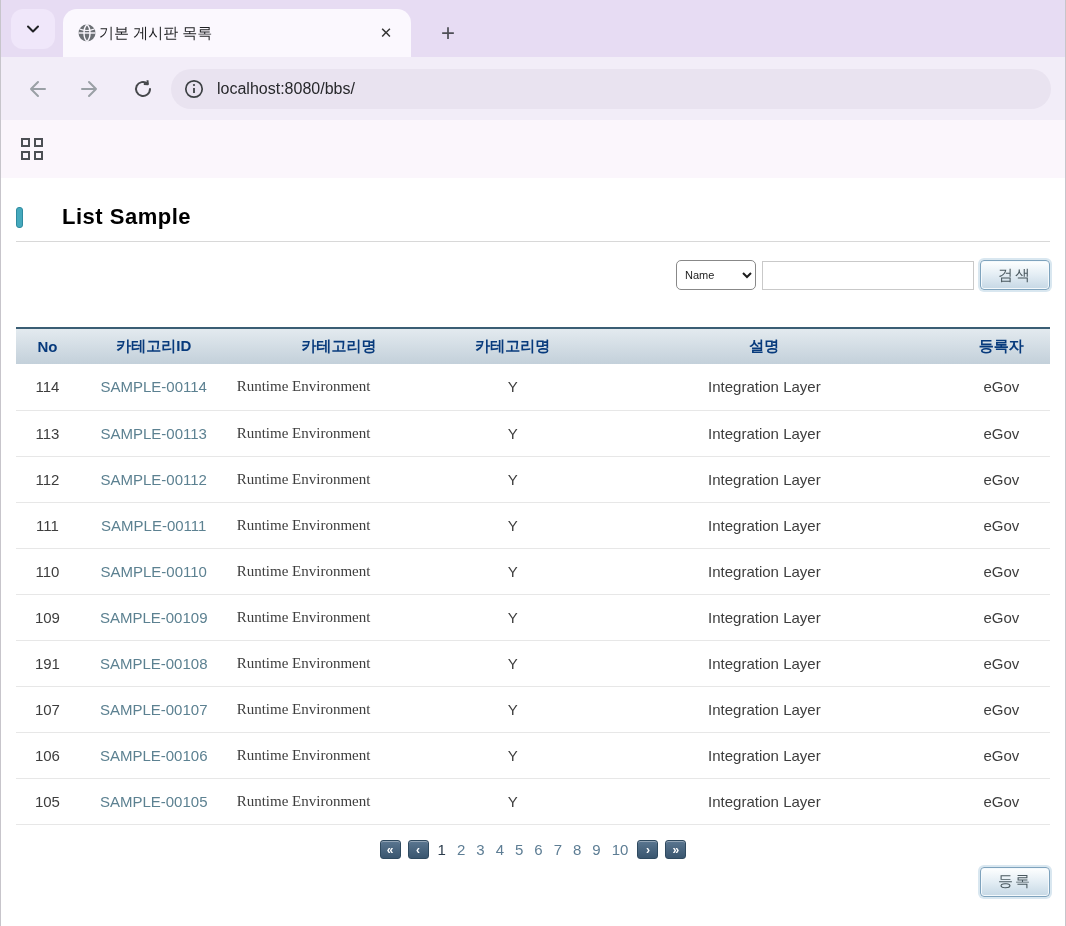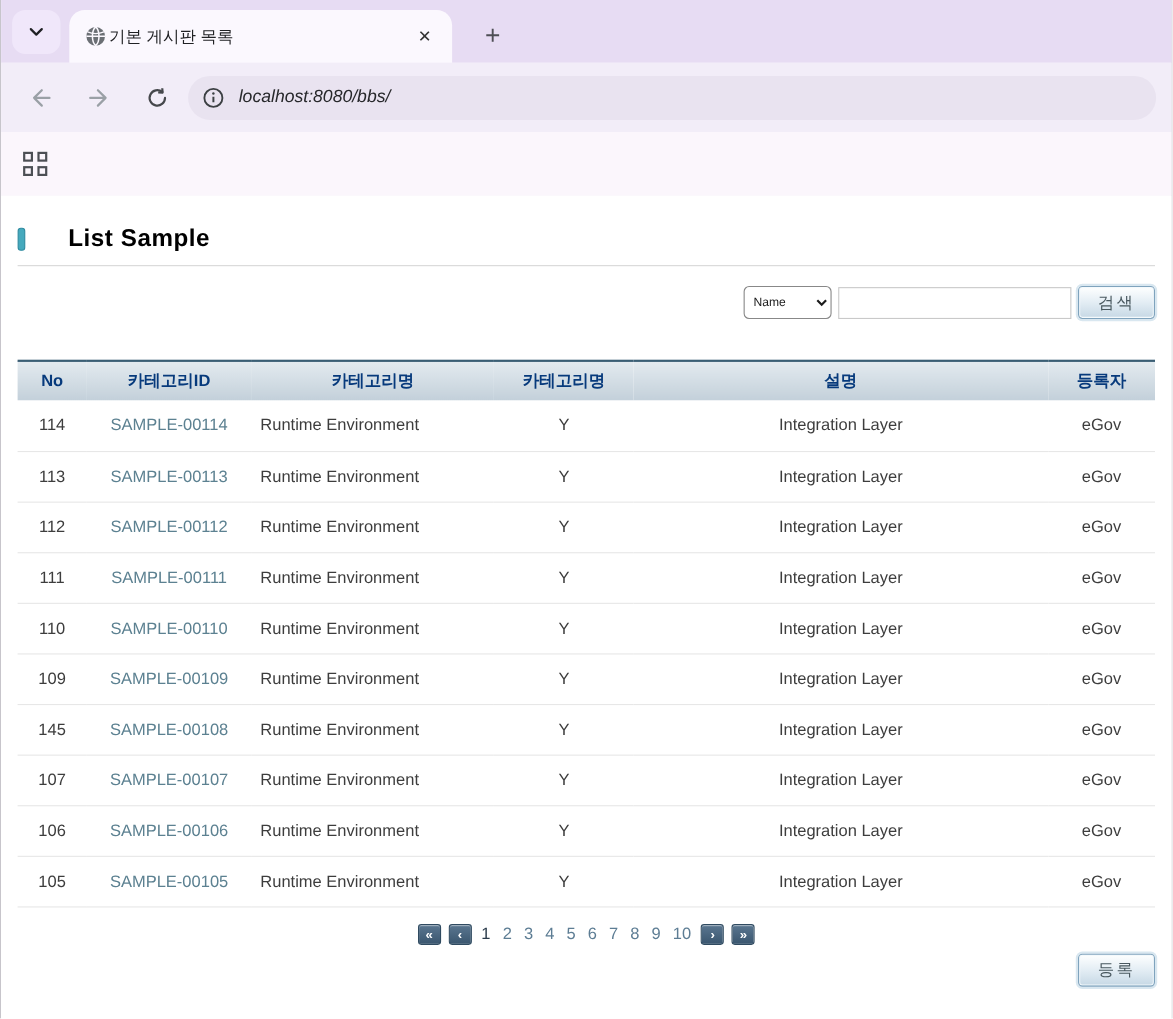--- a/index.html
+++ b/index.html
@@ -32,21 +32,21 @@
   .tab-close {
     width:22px; height:22px; display:flex; align-items:center; justify-content:center;
     font-size:15px; color:#333; border-radius:50%; cursor:pointer;
   }
   .newtab-btn {
     position:absolute; left:430px; top:16px; width:34px; height:34px;
     display:flex; align-items:center; justify-content:center;
     font-size:24px; color:#4e4e55; border-radius:50%; cursor:pointer;
   }
 
-  .toolbar { height:63px; background:#f2edf8; display:flex; align-items:center; padding:0 14px 0 22px;font-style:italic; }
+  .toolbar { height:63px; background:#f2edf8; display:flex; align-items:center; padding:0 14px 0 22px; }
   .nav-icon { width:28px; height:28px; display:flex; align-items:center; justify-content:center; margin-right:25px; cursor:pointer; }
   .urlbar {
     flex:1; height:40px; border-radius:20px; background:#e9e3f0;
     display:flex; align-items:center; padding:0 8px 0 12px; margin-left:14px;
   }
   .info-icon { width:22px; height:22px; margin-right:12px; display:flex; align-items:center; justify-content:center; }
   .url-text { font-size:16px; color:#27282b; }
 
   .bookmarks { height:58px; background:#fbf6fc; display:flex; align-items:center; padding-left:20px; }
   .apps-icon { display:grid; grid-template-columns:9px 9px; grid-template-rows:9px 9px; gap:4px; cursor:pointer; }
@@ -80,21 +80,21 @@
   table.board { width:100%; border-collapse:collapse; margin-top:36px; font-size:15px; }
   table.board thead th {
     height:36px; font-weight:bold; color:#073a7c;
     background:linear-gradient(#e3eaef, #c3d0da);
     border-top:2px solid #3a5e74;
   }
   table.board tbody td {
     height:46px; text-align:center; color:#3d3d3d;
     border-bottom:1px solid #e7e7e7; font-size:15px;
   }
-  table.board tbody td.cell-name { text-align:left; padding-left:8px; }
+  table.board tbody td.cell-name { text-align:left; padding-left:8px;font-family:Liberation Serif, serif; }
   table.board tbody td.cell-id a { color:#5c8191; text-decoration:none; cursor:pointer; }
 
   .pagination { display:flex; justify-content:center; align-items:center; gap:7px; margin-top:14px; height:22px; }
   .pg-btn {
     width:21px; height:19px; border:1px solid #2f4a60; border-radius:3px;
     background:linear-gradient(#5a7690, #3a566f);
     color:#fff; font-size:12px; font-weight:bold;
     display:flex; align-items:center; justify-content:center; line-height:1; cursor:pointer;
     box-shadow:inset 0 1px 0 rgba(255,255,255,.35);
   }
@@ -243,21 +243,21 @@
           </tr>
           <tr>
             <td>109</td>
             <td class="cell-id"><a>SAMPLE-00109</a></td>
             <td class="cell-name">Runtime Environment</td>
             <td>Y</td>
             <td>Integration Layer</td>
             <td>eGov</td>
           </tr>
           <tr>
-            <td>145</td>
+            <td>191</td>
             <td class="cell-id"><a>SAMPLE-00108</a></td>
             <td class="cell-name">Runtime Environment</td>
             <td>Y</td>
             <td>Integration Layer</td>
             <td>eGov</td>
           </tr>
           <tr>
             <td>107</td>
             <td class="cell-id"><a>SAMPLE-00107</a></td>
             <td class="cell-name">Runtime Environment</td>

